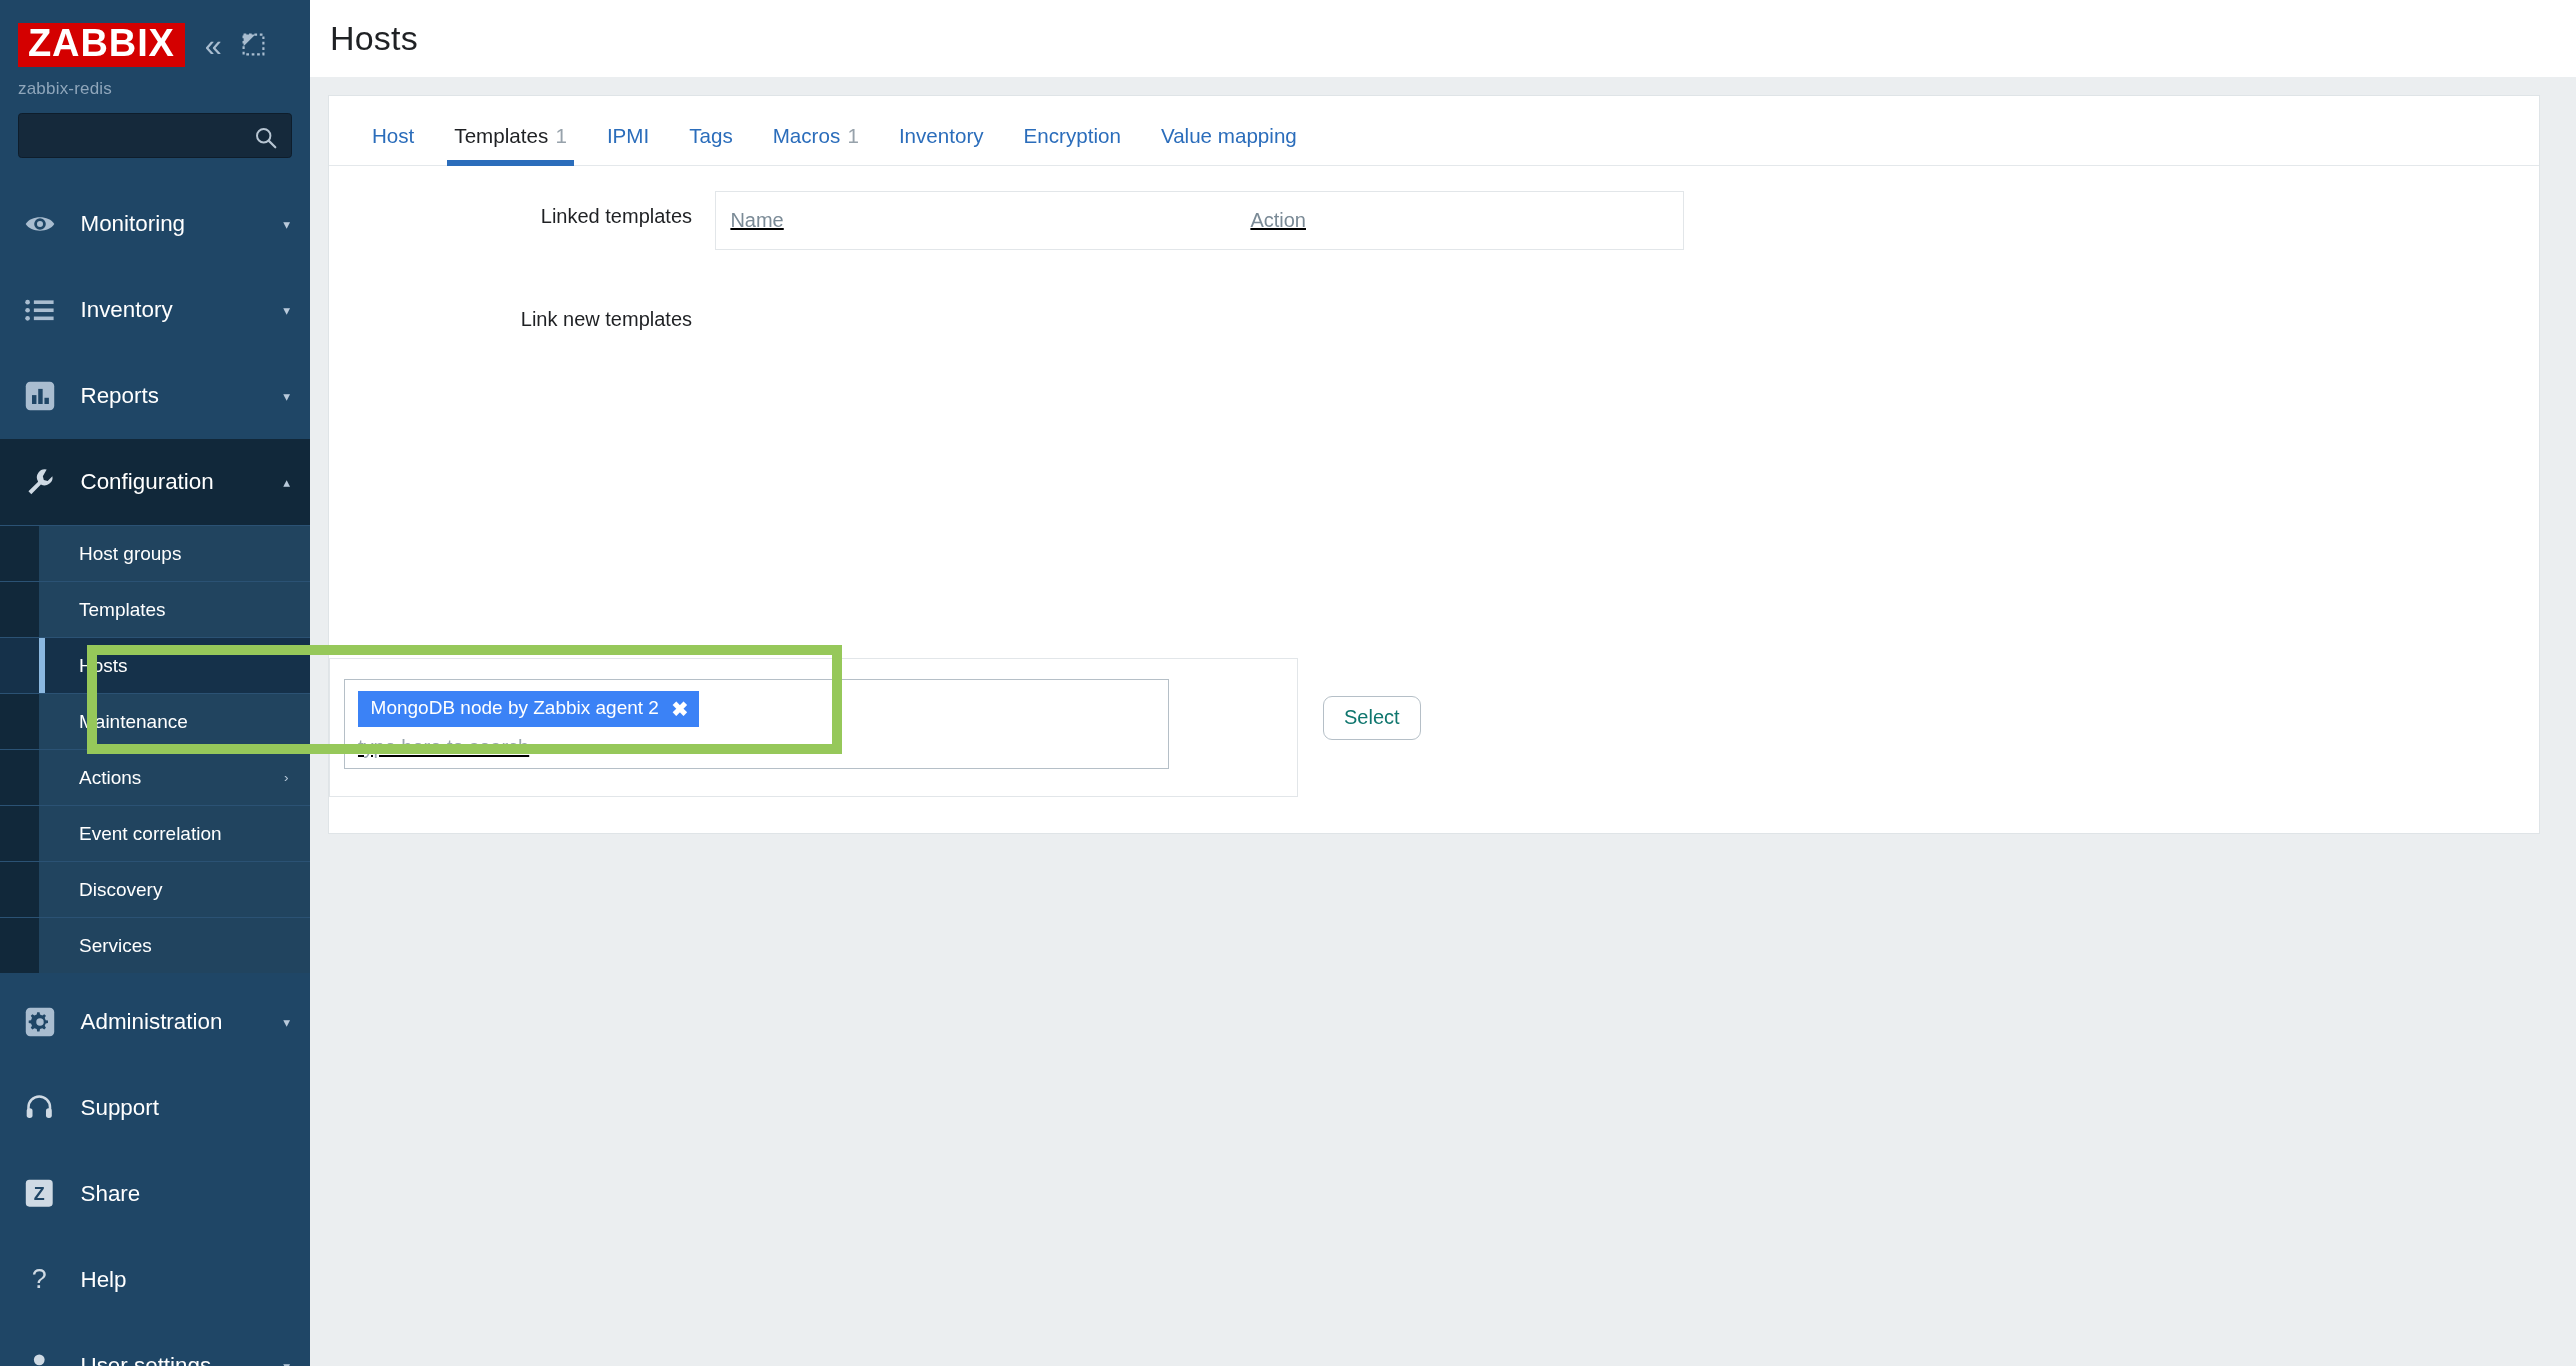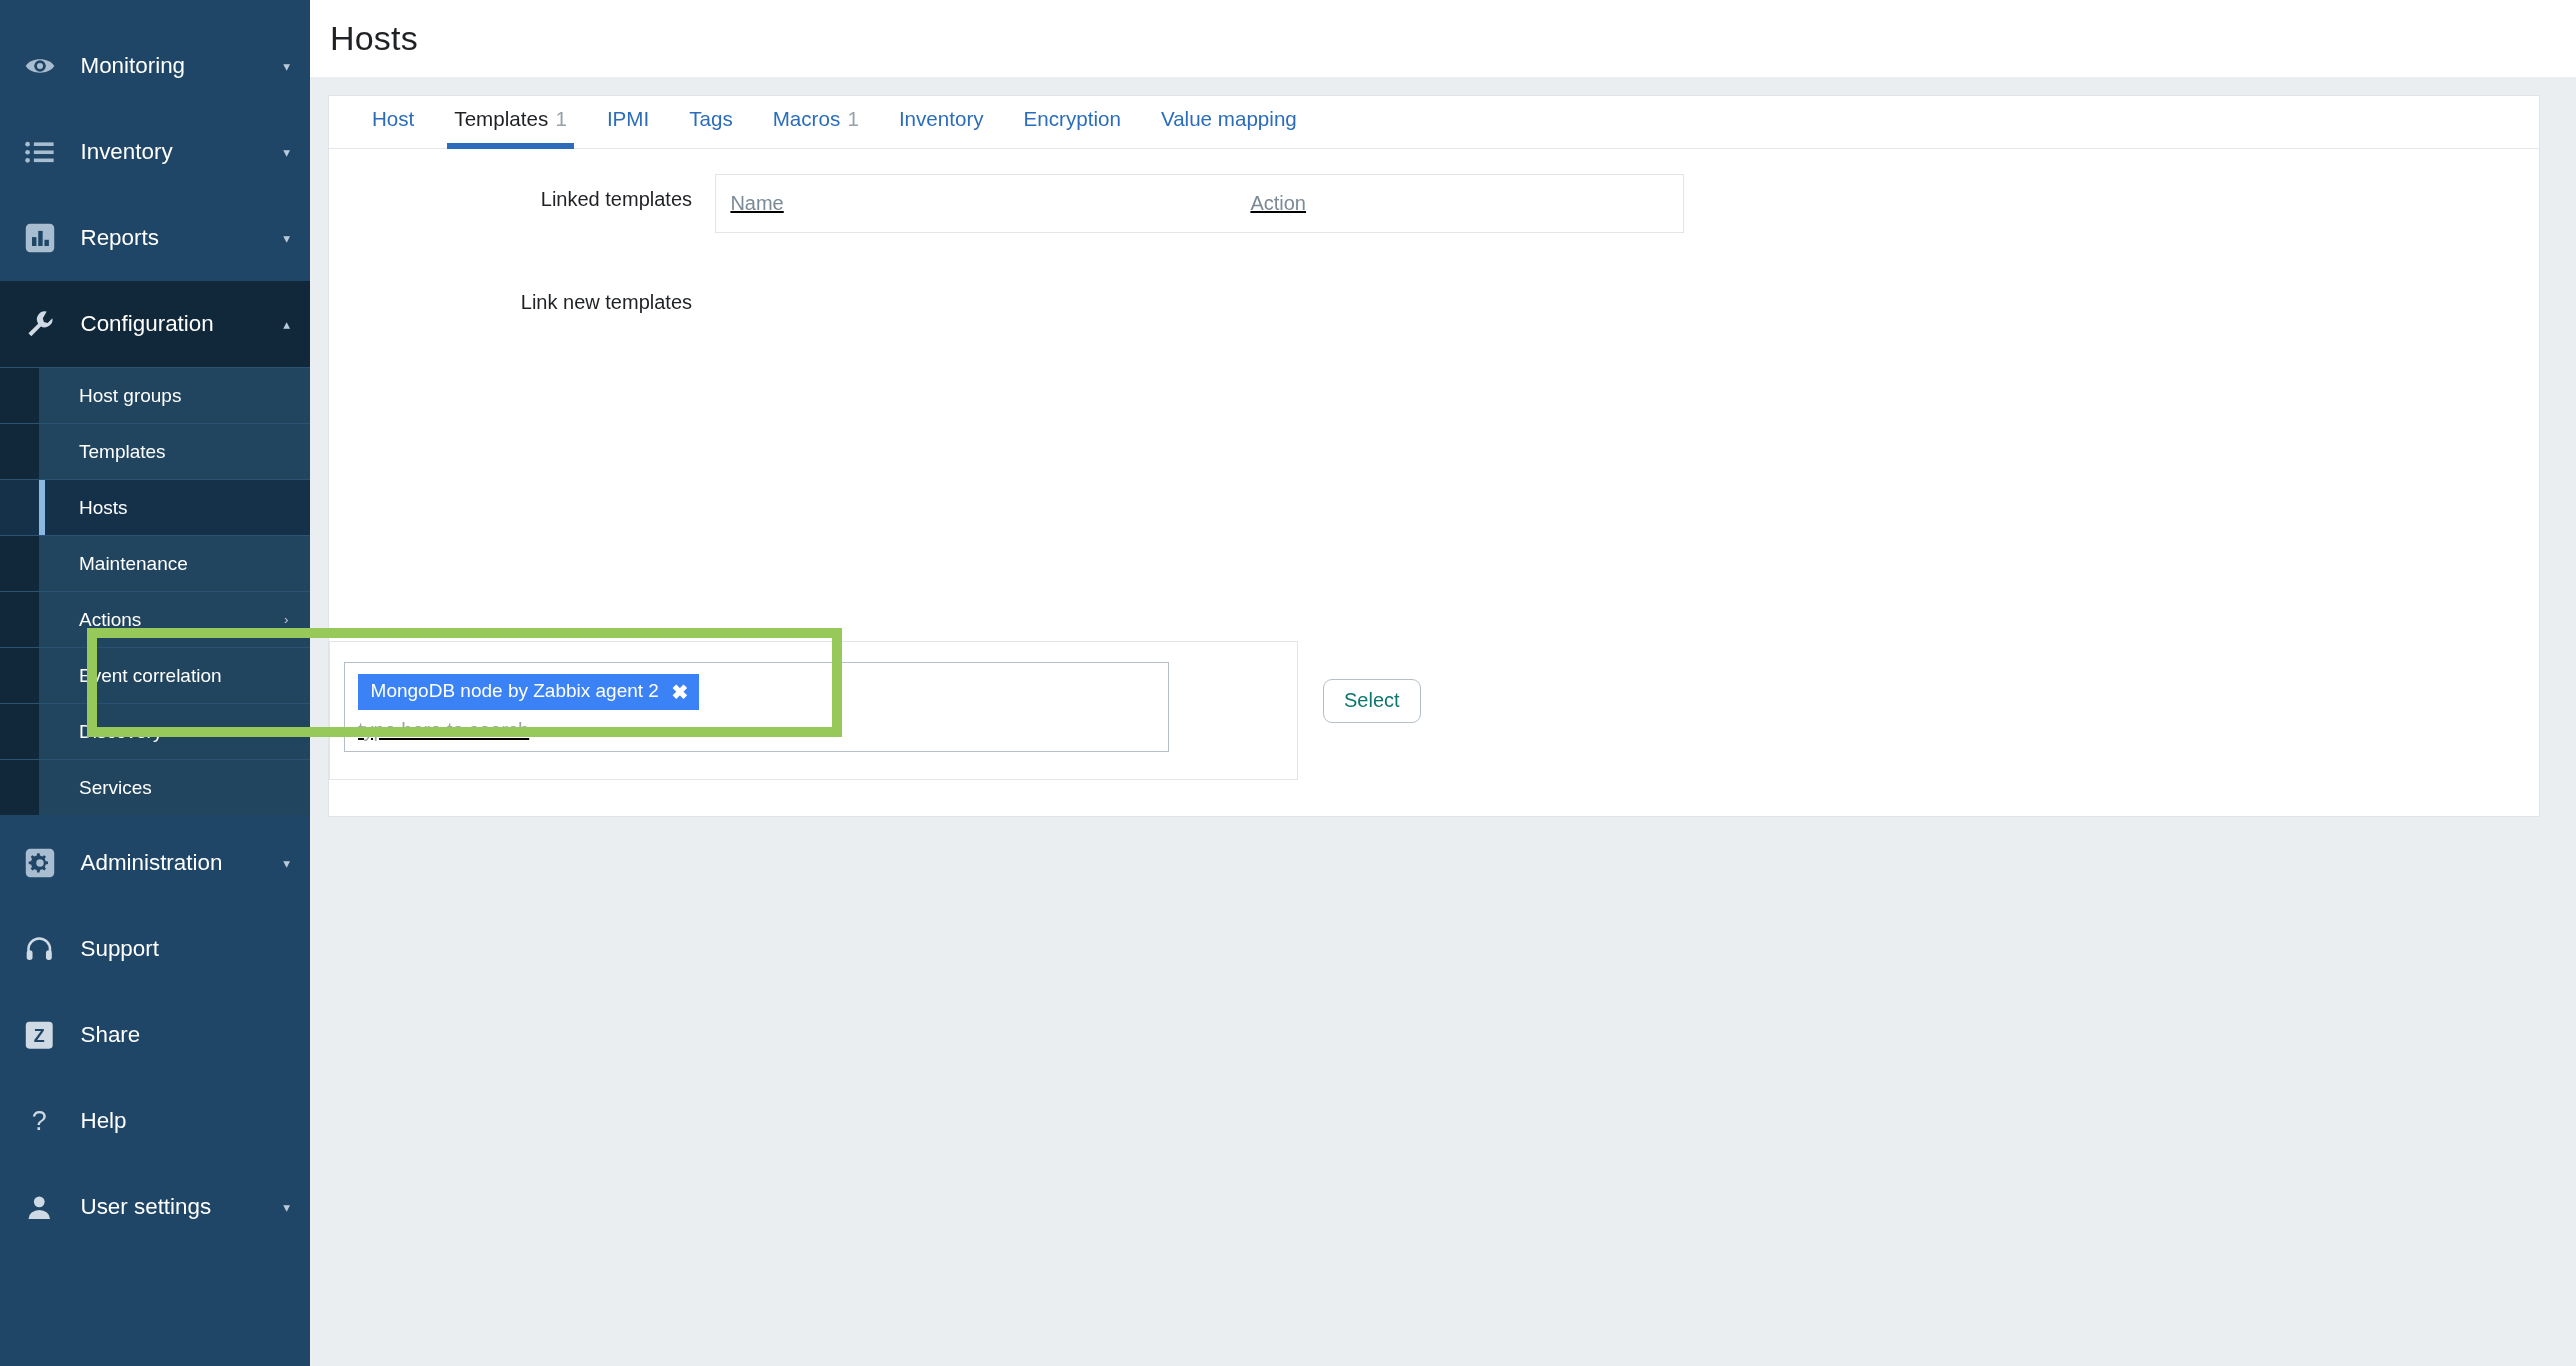--- a/index.html
+++ b/index.html
@@ -84,21 +84,21 @@
   .sb-bottom { margin-top: 5.4px; }
 
   
   .main { flex: 1; height: 1367px; background: #ebeef0; display: flex; flex-direction: column; }
   .topbar { height: 77px; background: #ffffff; display: flex; align-items: center; padding: 0 0 0 20px; }
   .page-title { font-size: 34px; color: #1f2124; font-weight: 400; letter-spacing: 0.2px; }
 
   .content-pad { padding: 18px 36px 0 18px; }
   .card { background: #ffffff; border: 0.9px solid #dfe4e7; }
 
-  .tabs { display: flex; align-items: flex-end; padding: 0 0 0 23px; height: 53px; border-bottom: 0.9px solid #e4e8eb; }
+  .tabs { display: flex; align-items: flex-end; padding: 0 0 0 23px; height: 70px; border-bottom: 0.9px solid #e4e8eb; }
   .tab {
     font-size: 20.6px; color: #2b6dbb; padding: 0 20px 18px 20px;
     cursor: pointer; position: relative; line-height: 1;
   }
   .tab.active { color: #1f2124; font-weight: 400; }
   .tab.active::after {
     content: ""; position: absolute; left: 12.6px; right: 12.6px; bottom: -0.9px;
     height: 6.3px; background: #2b6dbb;
   }
   .tab .badge { color: #97a2ab; margin-left: 7.2px; font-size: 20.6px; }
@@ -148,20 +148,49 @@
   }
   .btn-primary { background: #3a6eb0; border: 0.9px solid #3a6eb0; color: #ffffff; }
   .btn-secondary { background: #ffffff; border: 0.9px solid #3a6eb0; color: #3a6eb0; }
 </style>
 </head>
 <body>
 
 <div class="app">
 
   <aside class="sidebar">
+    <div class="sb-top">
+
+      <div class="logo-row">
+        <div class="logo">ZABBIX</div>
+        <div class="hdr-icons">
+          <span class="ic-collapse">«</span>
+          <span class="ic-hide">
+            <svg width="27" height="27" viewBox="0 0 30 30">
+              <polygon points="4,4 17,4 4,17" fill="#a9bdd0"></polygon>
+              <path d="M4,4 L26,4 L26,26 L4,26 Z" fill="none" stroke="#a9bdd0" stroke-width="2.4" stroke-dasharray="3,3"></path>
+            </svg>
+          </span>
+        </div>
+      </div>
+
+      <div class="server-name">zabbix-redis</div>
+
+      <div class="search-wrap">
+        <div class="search-box">
+          <input type="text" placeholder="" style="">
+          <span class="search-icon">
+            <svg width="25" height="25" viewBox="0 0 28 28">
+              <circle cx="12" cy="12" r="7.5" fill="none" stroke="#b7c5d2" stroke-width="2.2"></circle>
+              <line x1="17.5" y1="17.5" x2="25" y2="25" stroke="#b7c5d2" stroke-width="2.4" stroke-linecap="round"></line>
+            </svg>
+          </span>
+        </div>
+      </div>
+    </div>
 
     <nav class="nav">
 
       <div class="nav-item">
         <span class="nicon">
           <svg width="34" height="34" viewBox="0 0 38 38">
             <path d="M3,19 C9,9 29,9 35,19 C29,29 9,29 3,19 Z" fill="#a9bdd0"></path>
             <circle cx="19" cy="19" r="6.5" fill="#1f4666"></circle>
             <circle cx="19" cy="19" r="3.4" fill="#a9bdd0"></circle>
           </svg>

